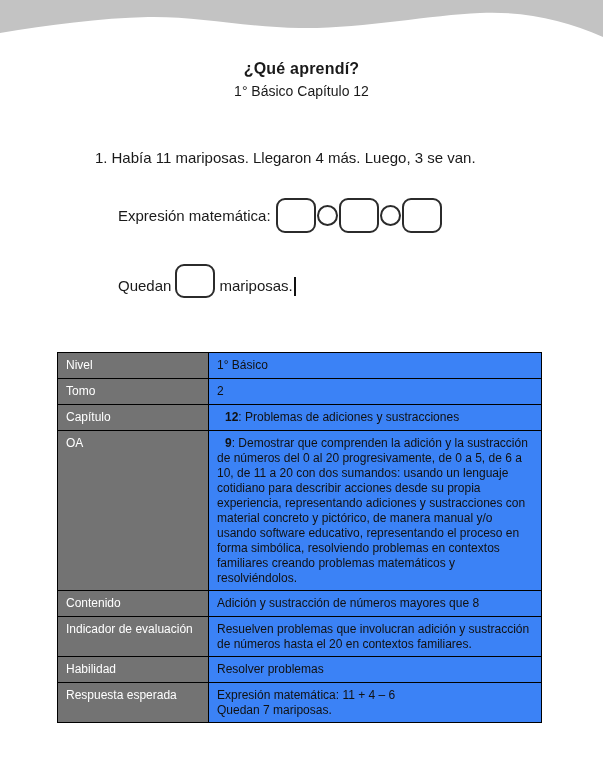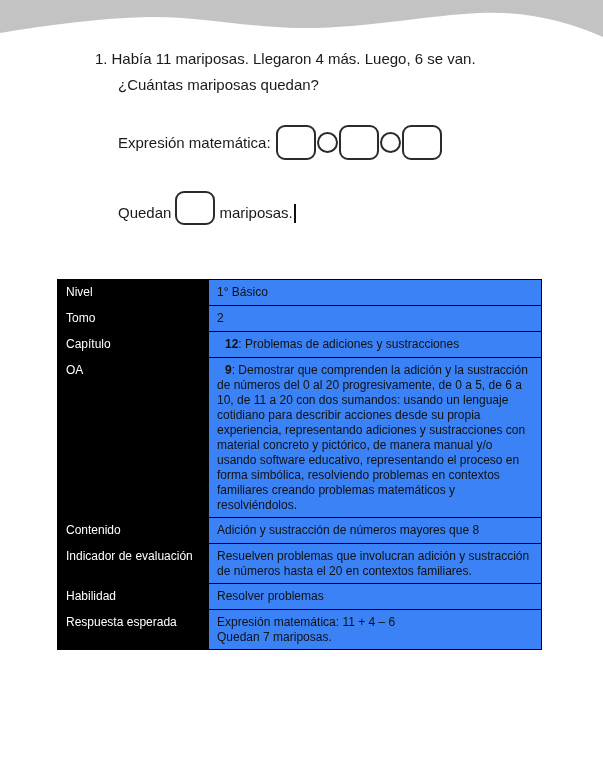--- a/index.html
+++ b/index.html
@@ -62,40 +62,43 @@
     table-layout: fixed;
   }
   table.meta td {
     border: 1px solid #000000;
     vertical-align: top;
     padding: 5px 8px 4px 8px;
     line-height: 15px;
   }
   td.lbl {
     width: 151px;
-    background: #000000;
+    background: #737373;
     color: #ffffff;
   }
   td.val { background: #3b82f6; color: #111111; }
   tr.h26 td { height: 26px; }
   td.val b { font-weight: bold; margin-left: 8px; }
 </style>
 </head>
 <body>
 
 <div class="page">
 
   <svg class="wave-band" viewBox="0 0 603 45" preserveAspectRatio="none" aria-hidden="true">
     <path d="M0,0 H603 V37 C565,20 525,11 480,13 C430,15 360,29 300,28 C245,27 195,16 148,17 C100,18 48,25 0,33 Z" fill="#c3c3c3"></path>
   </svg>
 
+  <div class="titles">
+    <div class="doc-title">¿Qué aprendí?</div>
+    <div class="doc-subtitle">1° Básico Capítulo 12</div>
+  </div>
 
   <div class="problem">
-    <div class="p-line1"><span class="num">1.</span><span>Había 11 mariposas. Llegaron 4 más. Luego, 6 se van.</span></div>
-    <div class="p-line2">¿Cuántas mariposas quedan?</div>
+    <div class="p-line1"><span class="num">1.</span><span>Había 11 mariposas. Llegaron 4 más. Luego, 3 se van.</span></div>
   </div>
 
   <div class="expr-row">
     <span class="expr-label">Expresión matemática:</span>
     <span class="ans-box"></span>
     <span class="ans-circle"></span>
     <span class="ans-box"></span>
     <span class="ans-circle"></span>
     <span class="ans-box"></span>
   </div>

